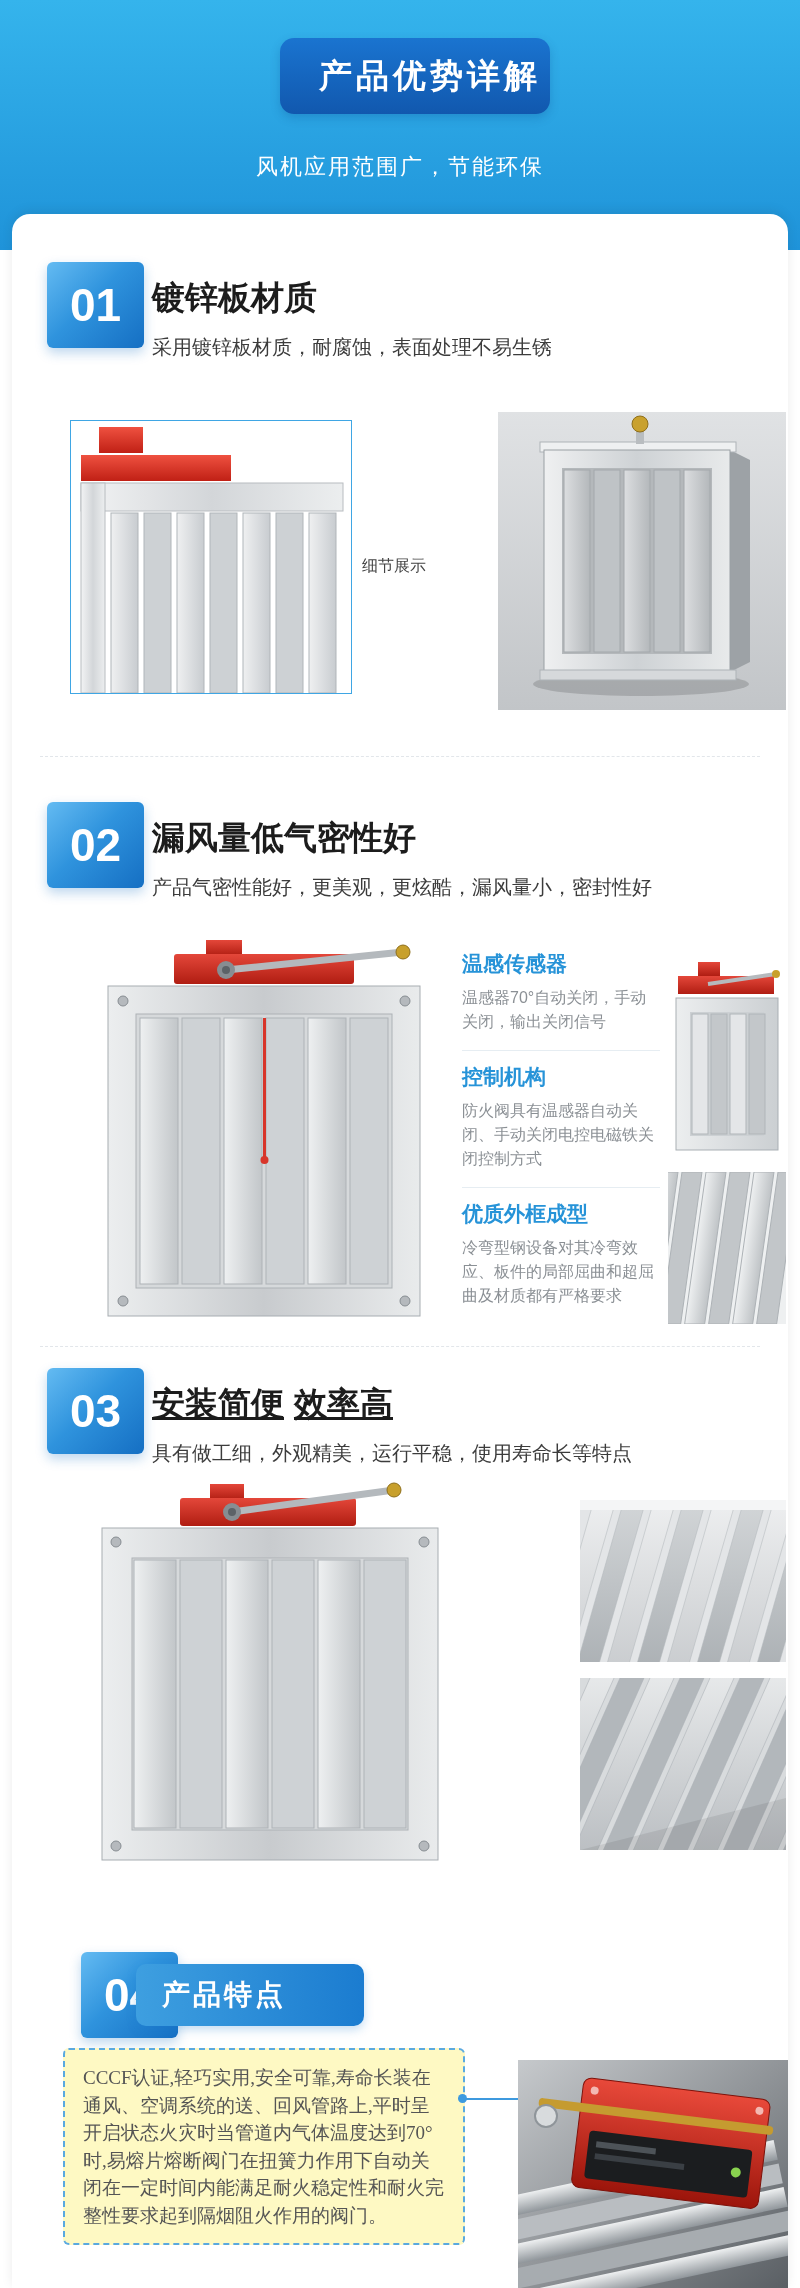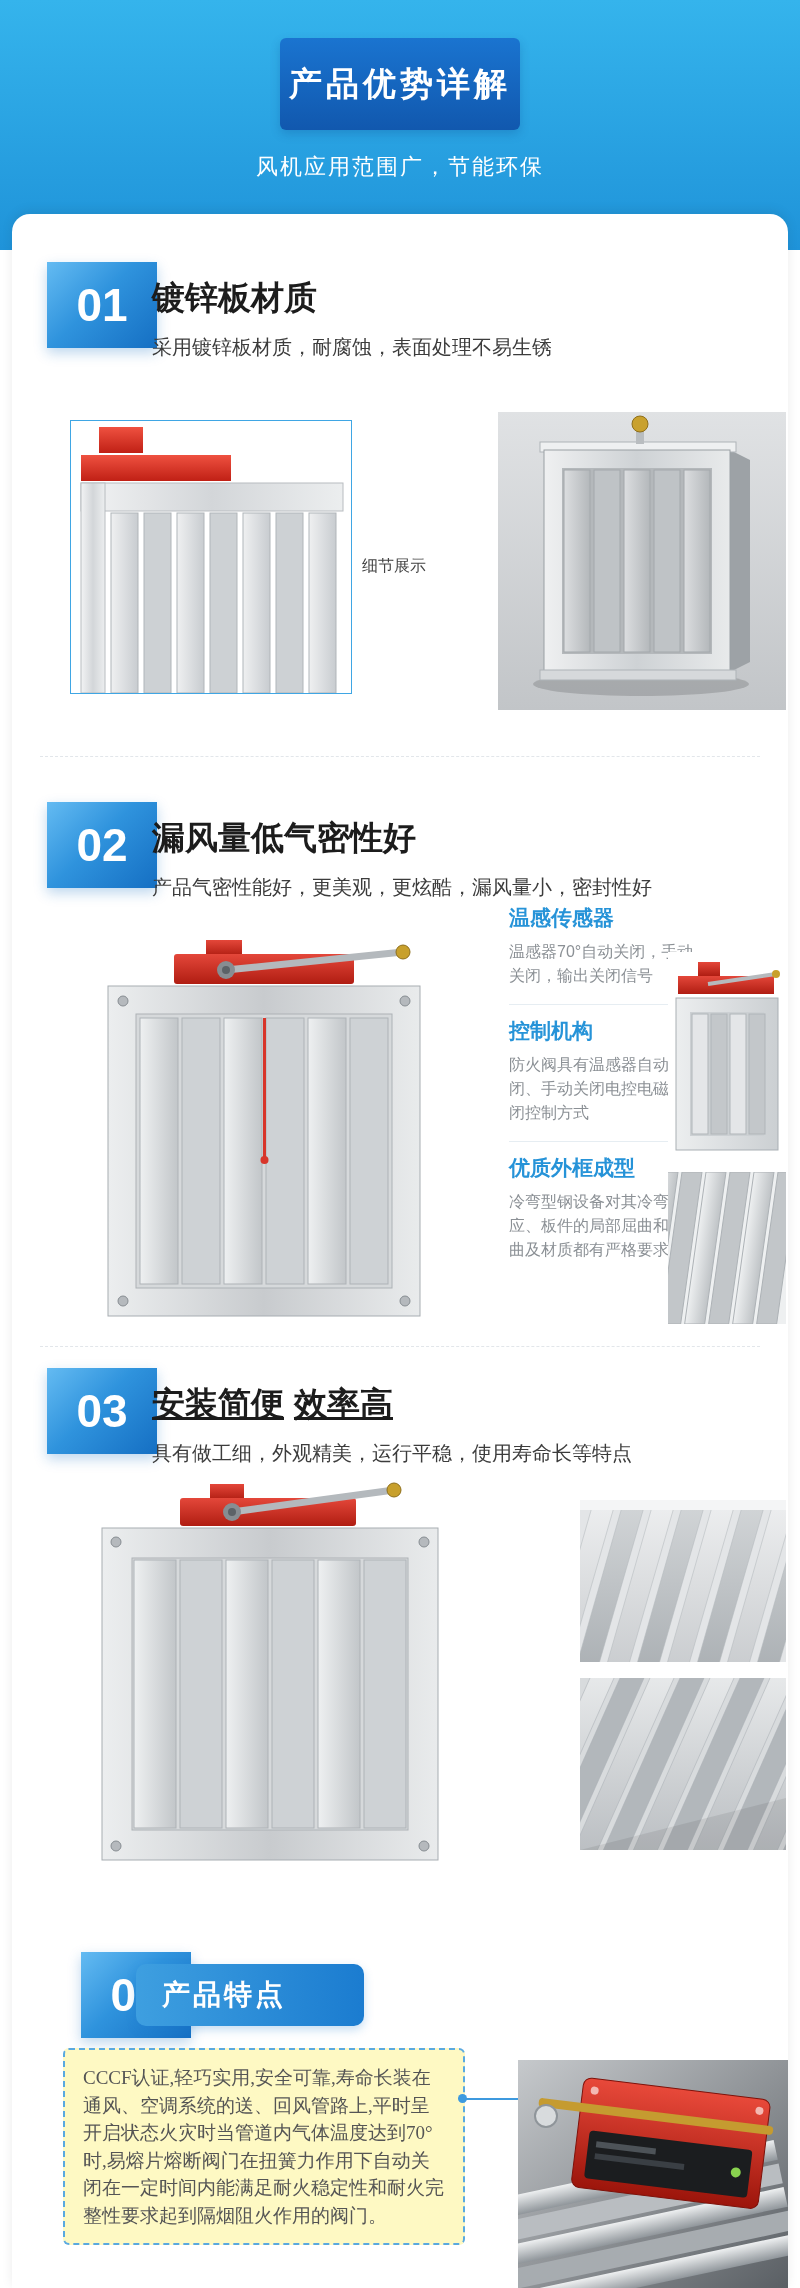--- a/index.html
+++ b/index.html
@@ -8,39 +8,40 @@
     font-family:"Liberation Sans","DejaVu Sans",sans-serif;
     background:#ffffff;
   }
   .abs{position:absolute;}
   
   .header{
     position:absolute;left:0;top:0;width:800px;height:250px;
     background:linear-gradient(180deg,#35b4ec 0%,#1f93d9 100%);
   }
   .title-box{
-    position:absolute;left:280px;top:38px;width:240px;height:92px;
+    position:absolute;left:280px;top:38px;width:240px;height:76px;
     background:linear-gradient(180deg,#1a74d0,#1158ae);
-    border-radius:6px;display:flex;align-items:center;justify-content:center;
+    border-radius:14px;display:flex;align-items:center;justify-content:center;
     box-shadow:0 4px 10px rgba(12,70,140,.25);
+    padding-left:30px;
   }
   .title-box span{color:#fff;font-size:33px;font-weight:700;letter-spacing:4px;}
   .subtitle{
     position:absolute;left:0;top:152px;width:800px;text-align:center;
     color:#fff;font-size:22px;letter-spacing:2px;
   }
   
   .card{
     position:absolute;left:12px;top:214px;width:776px;height:2074px;
     background:#fff;border-radius:18px 18px 0 0;
     box-shadow:0 -3px 12px rgba(0,0,0,.08);
   }
   
   .badge{
-    width:110px;height:86px;border-radius:0;
+    width:97px;height:86px;border-radius:6px;
     background:linear-gradient(135deg,#64bbf2 0%,#2f93dd 45%,#156fc3 100%);
     color:#fff;display:flex;align-items:center;justify-content:center;
     box-shadow:0 5px 12px rgba(21,111,195,.28);
   }
   .badge span{font-size:46px;font-weight:700;}
   .sec-title{font-size:33px;font-weight:700;color:#1c1c1c;white-space:nowrap;}
   .sec-title .lite{font-weight:600;margin-left:10px;}
   .sec-desc{font-size:20px;color:#3c3c3c;white-space:nowrap;}
   .caption{font-size:16px;color:#444;}
   
@@ -202,21 +203,21 @@
       <rect x="262" y="80" width="38" height="266" fill="#ced2d5" stroke="#aeb3b7"></rect>
       <rect x="175" y="80" width="3" height="140" fill="#d8352a"></rect>
       <circle cx="176.5" cy="222" r="4" fill="#d8352a"></circle>
       <circle cx="35" cy="63" r="5" fill="#b5b9bd" stroke="#878d92"></circle>
       <circle cx="317" cy="63" r="5" fill="#b5b9bd" stroke="#878d92"></circle>
       <circle cx="35" cy="363" r="5" fill="#b5b9bd" stroke="#878d92"></circle>
       <circle cx="317" cy="363" r="5" fill="#b5b9bd" stroke="#878d92"></circle>
     </svg>
   </div>
 
-  <div class="abs features" style="left:462px;top:904px;margin-left:47px;">
+  <div class="abs features" style="left:462px;top:950px;">
     <div class="feature-block">
       <div class="feature-title">温感传感器</div>
       <div class="feature-desc">温感器70°自动关闭，手动关闭，输出关闭信号</div>
     </div>
     <div class="feature-block">
       <div class="feature-title">控制机构</div>
       <div class="feature-desc">防火阀具有温感器自动关闭、手动关闭电控电磁铁关闭控制方式</div>
     </div>
     <div class="feature-block">
       <div class="feature-title">优质外框成型</div>

